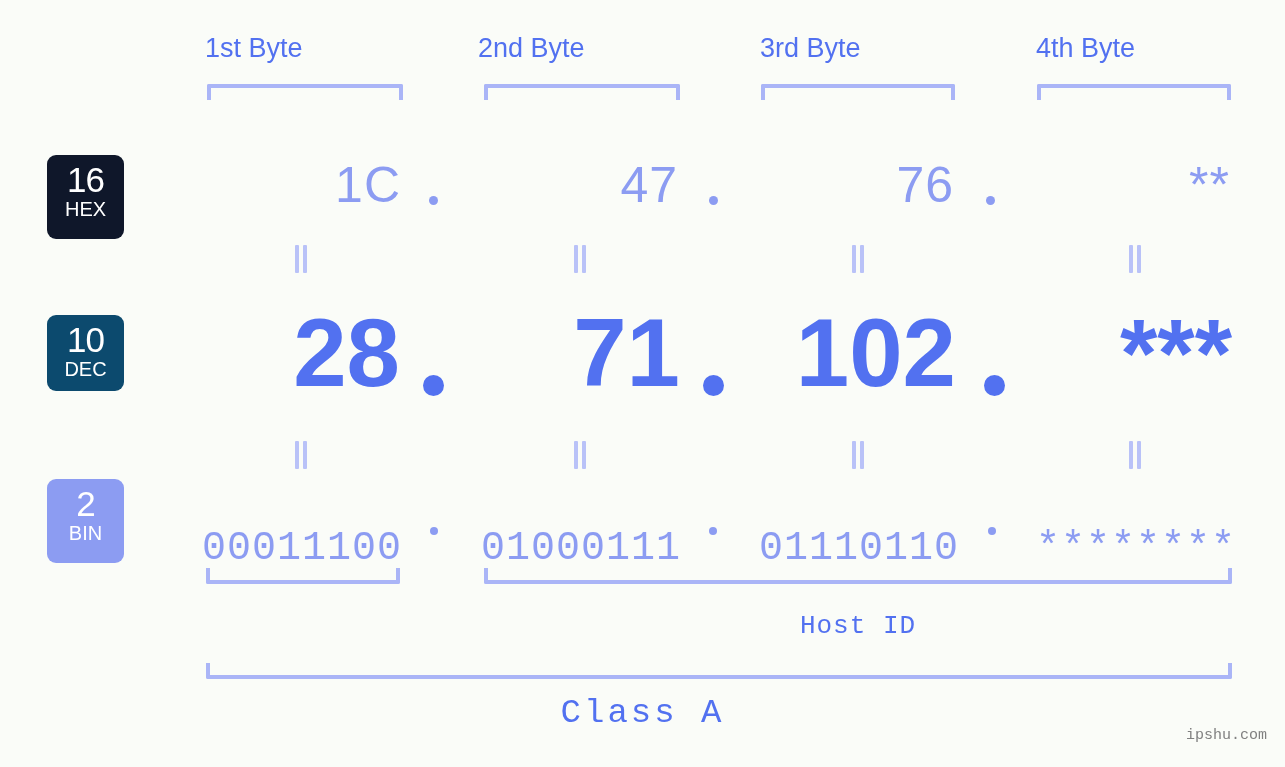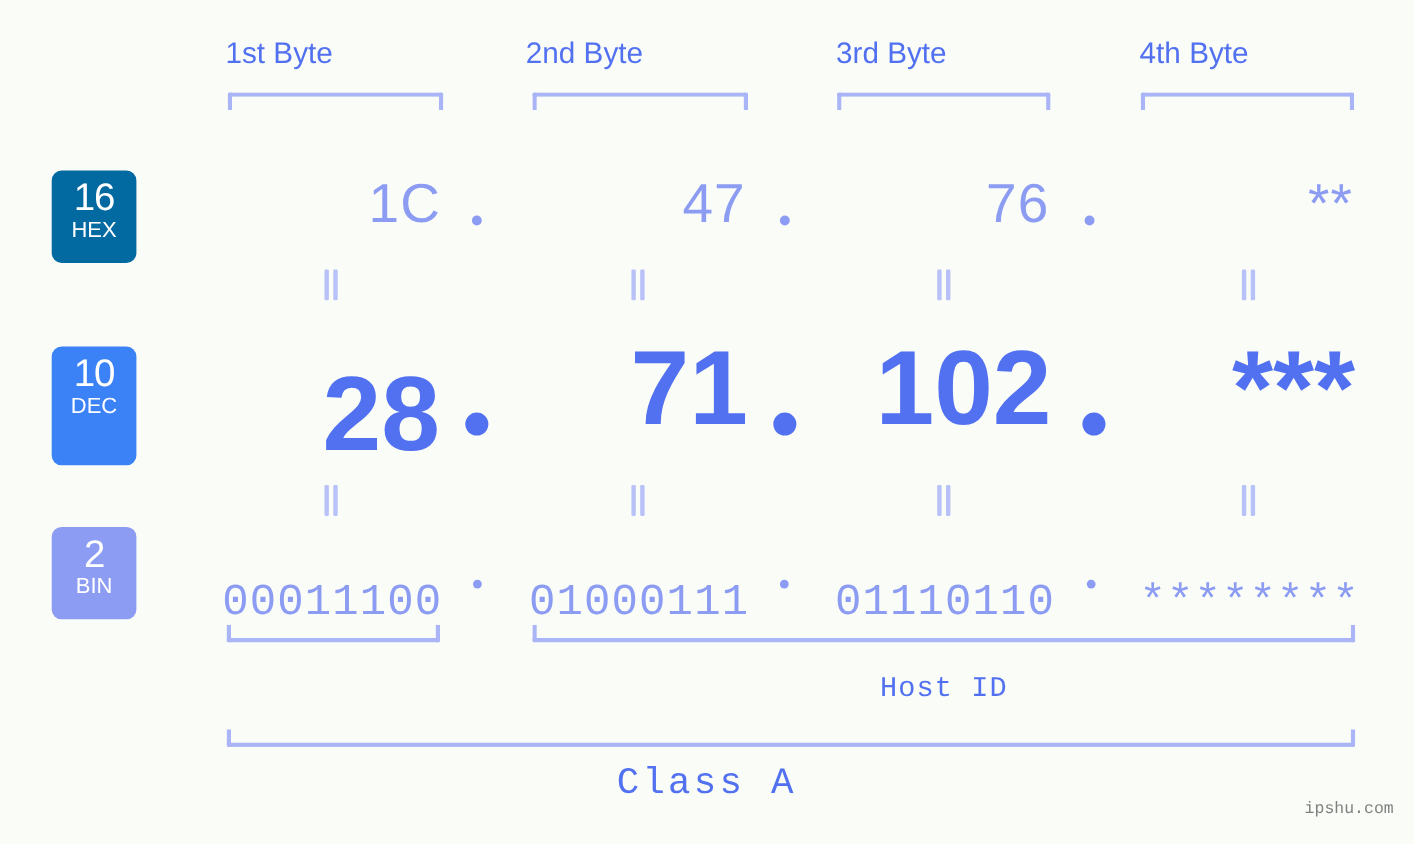--- a/index.html
+++ b/index.html
@@ -64,22 +64,22 @@
     font-weight: 400;
     letter-spacing: -1px;
   }
   .badge .lbl {
     display: block;
     font-size: 20px;
     line-height: 22px;
     font-weight: 400;
     letter-spacing: 0px;
   }
-  #badge-hex { top: 155px; height: 84px; background: #0369a1; }
-  #badge-dec { top: 315px; height: 108px; background: #3b82f6; }
+  #badge-hex { top: 155px; height: 84px; background: #0f172a; }
+  #badge-dec { top: 315px; height: 76px; background: #0c4a6e; }
   #badge-bin { top: 479px; height: 84px; background: #8c9cf2; }
 
   
   .val {
     position: absolute;
     text-align: right;
     white-space: nowrap;
   }
   .row-hex .val {
     top: 155px;
@@ -223,21 +223,21 @@
     <div class="dot" style="left:986px;"></div>
     <div class="val" style="left:1036px;width:194px;">**</div>
   </div>
 
   <div class="eq eq-row-1" style="left:294px;"></div>
   <div class="eq eq-row-1" style="left:573px;"></div>
   <div class="eq eq-row-1" style="left:851px;"></div>
   <div class="eq eq-row-1" style="left:1128px;"></div>
 
   <div class="row-dec">
-    <div class="val" style="left:200px;width:200px;margin-top:24px;">28</div>
+    <div class="val" style="left:200px;width:200px;">28</div>
     <div class="dot" style="left:423px;"></div>
     <div class="val" style="left:480px;width:200px;">71</div>
     <div class="dot" style="left:703px;"></div>
     <div class="val" style="left:758px;width:198px;">102</div>
     <div class="dot" style="left:984px;"></div>
     <div class="val" style="left:1032px;width:200px;">***</div>
   </div>
 
   <div class="eq eq-row-2" style="left:294px;"></div>
   <div class="eq eq-row-2" style="left:573px;"></div>

